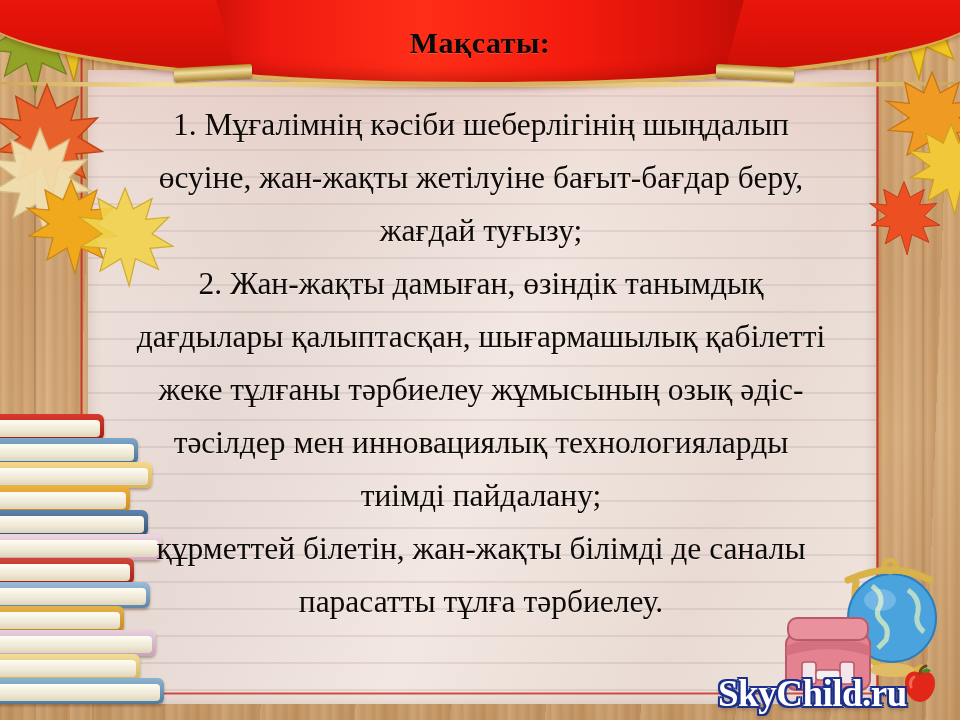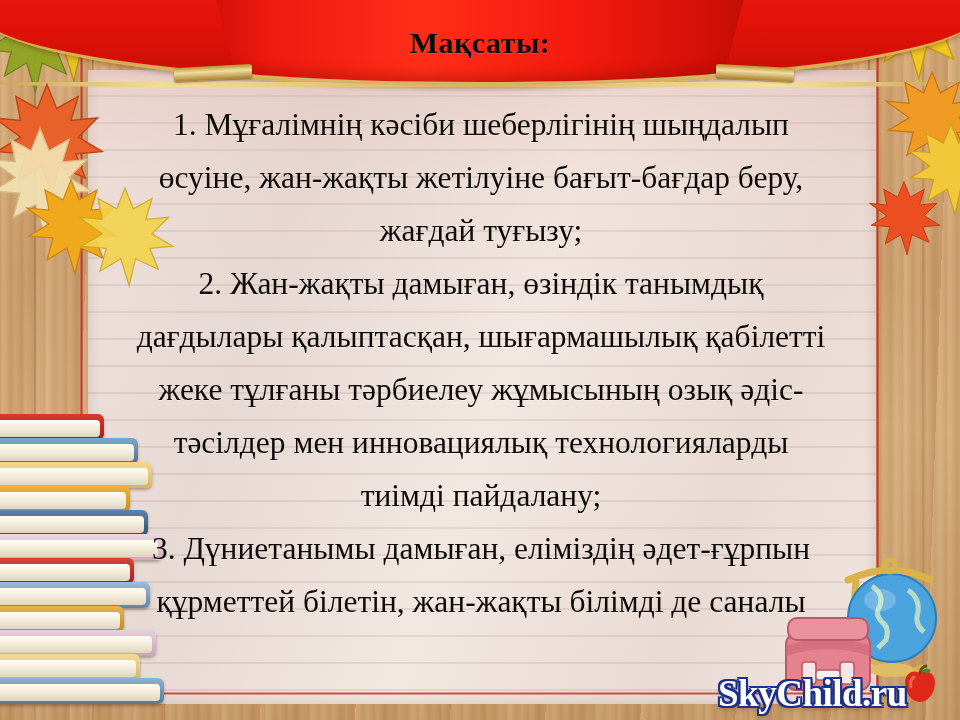--- a/index.html
+++ b/index.html
@@ -244,22 +244,22 @@
 
   <div class="body-text">
     <p>1. Мұғалімнің кәсіби шеберлігінің шыңдалып</p>
     <p>өсуіне, жан-жақты жетілуіне бағыт-бағдар беру,</p>
     <p>жағдай туғызу;</p>
     <p>2. Жан-жақты дамыған, өзіндік танымдық</p>
     <p>дағдылары қалыптасқан, шығармашылық қабілетті</p>
     <p>жеке тұлғаны тәрбиелеу жұмысының озық әдіс-</p>
     <p>тәсілдер мен инновациялық технологияларды</p>
     <p>тиімді пайдалану;</p>
-    <p>3. Дүниетанымы дамыған, еліміздің әдет-ғұрпын</p>
     <p>құрметтей білетін, жан-жақты білімді де саналы</p>
+    <p>парасатты тұлға тәрбиелеу.</p>
   </div>
 
   <div class="books">
     <div class="bk" style="top:0;width:112px;background:linear-gradient(180deg,#d83a2c,#a51d13);">
       <div class="pages"></div>
       </div>
     <div class="bk" style="top:24px;width:146px;background:linear-gradient(180deg,#7fa7c9,#49708f);">
       <div class="pages"></div>
       </div>
     <div class="bk" style="top:48px;width:160px;background:linear-gradient(180deg,#f3d98e,#d9b455);">

